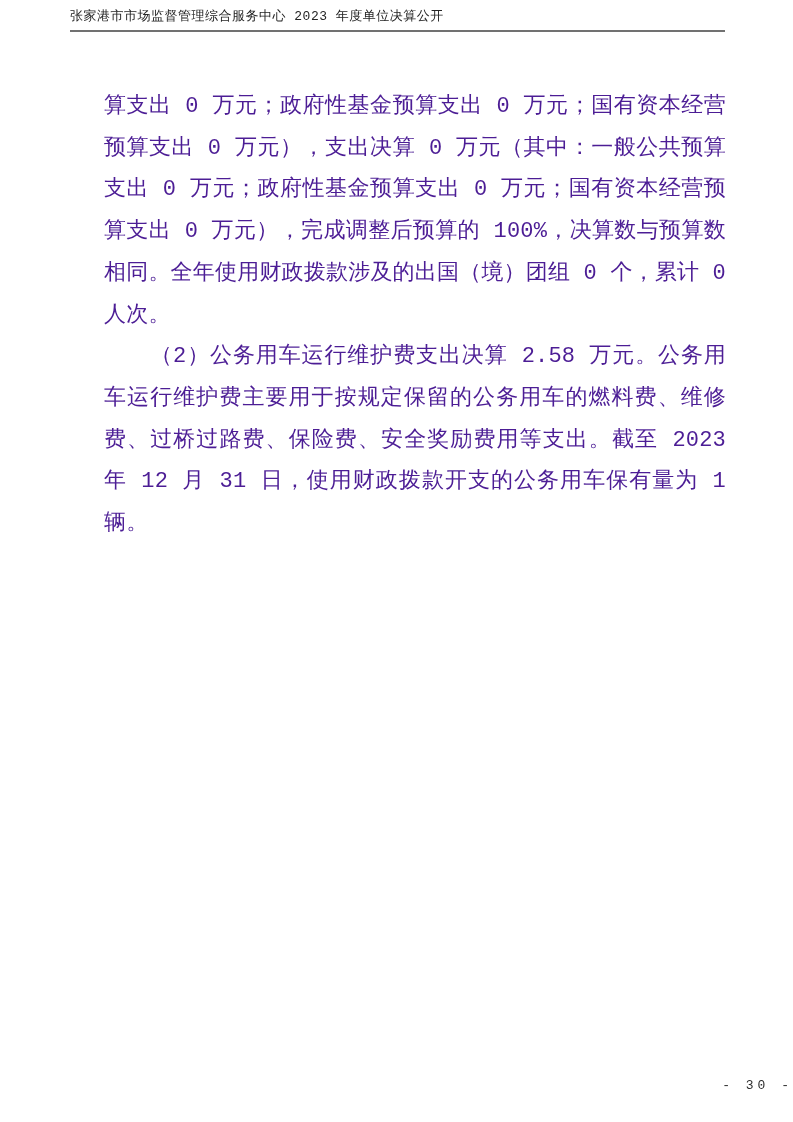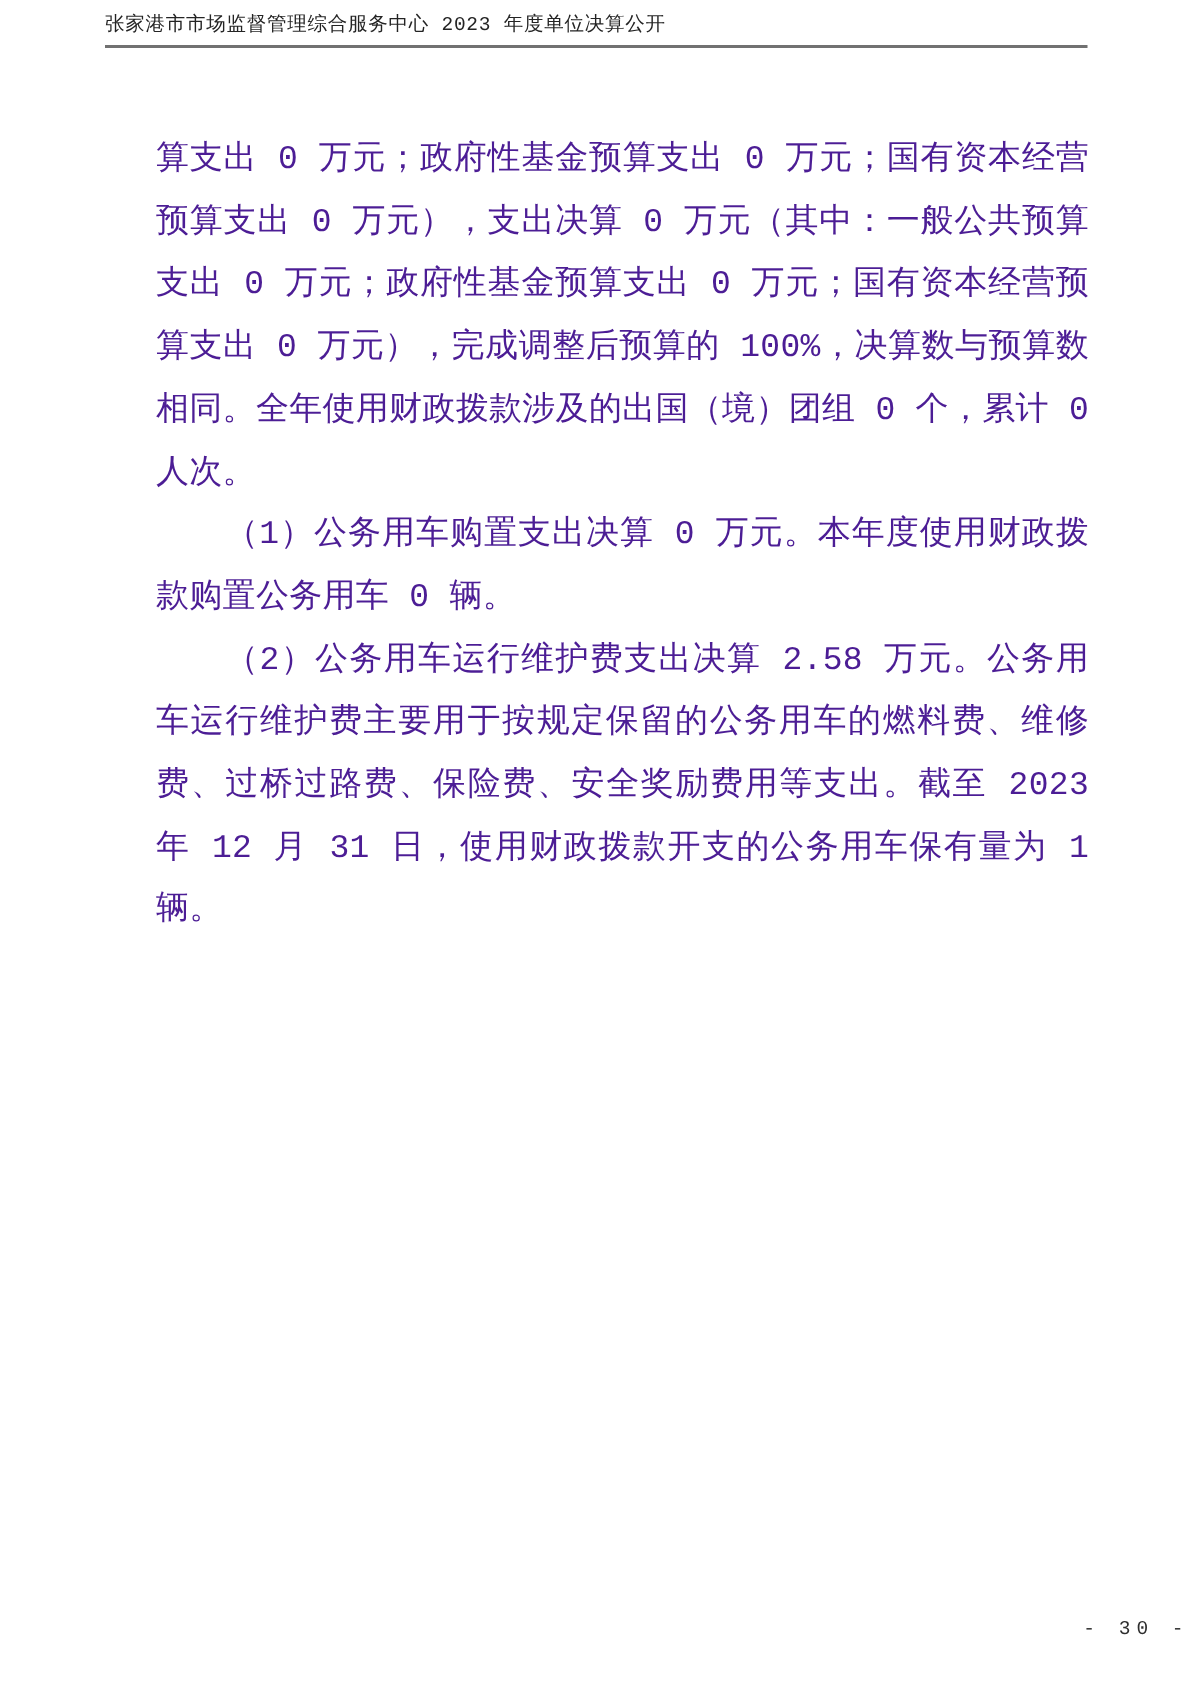--- a/index.html
+++ b/index.html
@@ -66,21 +66,20 @@
 <body>
 
 <div class="page">
 
   <div class="doc-header">
     <div class="doc-header-title">张家港市市场监督管理综合服务中心 2023 年度单位决算公开</div>
   </div>
 
   <div class="doc-body">
     <p class="para">算支出 0 万元；政府性基金预算支出 0 万元；国有资本经营预算支出 0 万元），支出决算 0 万元（其中：一般公共预算支出 0 万元；政府性基金预算支出 0 万元；国有资本经营预算支出 0 万元），完成调整后预算的 100%，决算数与预算数相同。全年使用财政拨款涉及的出国（境）团组 0 个，累计 0 人次。</p>
-    <p class="para indent">（1）公务用车购置支出决算 0 万元。本年度使用财政拨款购置公务用车 0 辆。</p>
     <p class="para indent">（2）公务用车运行维护费支出决算 2.58 万元。公务用车运行维护费主要用于按规定保留的公务用车的燃料费、维修费、过桥过路费、保险费、安全奖励费用等支出。截至 2023 年 12 月 31 日，使用财政拨款开支的公务用车保有量为 1 辆。</p>
   </div>
 
   <div class="doc-footer">
     <span class="page-number">- 30 -</span>
   </div>
 
 </div>
 
 </body></html>

